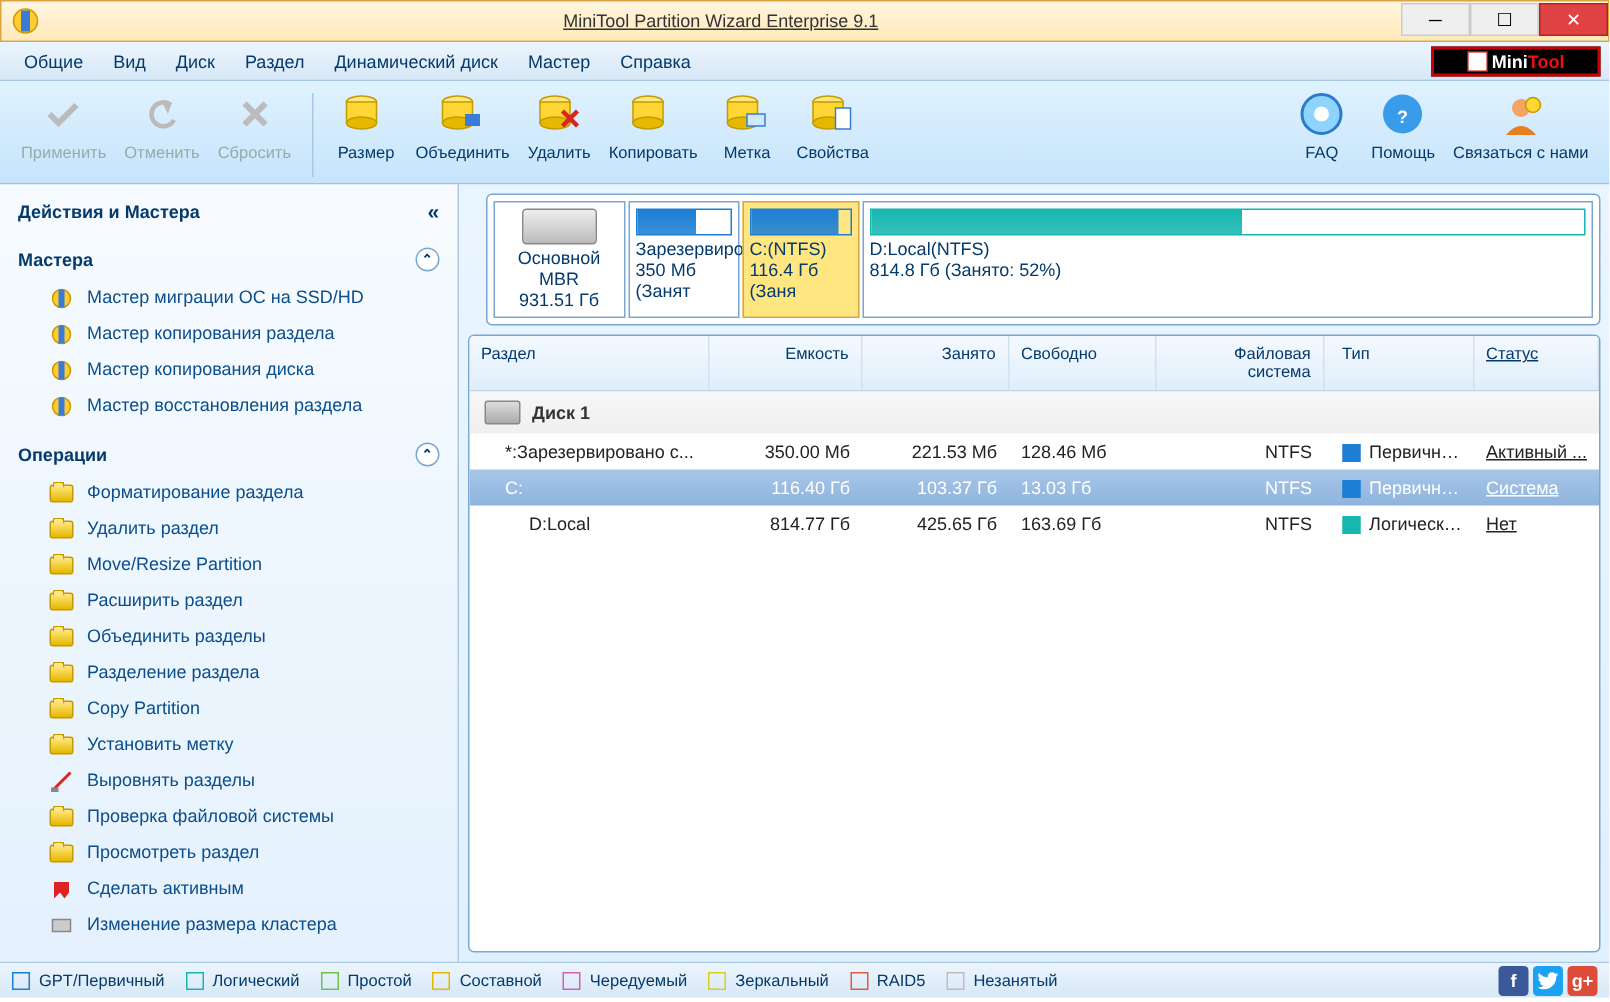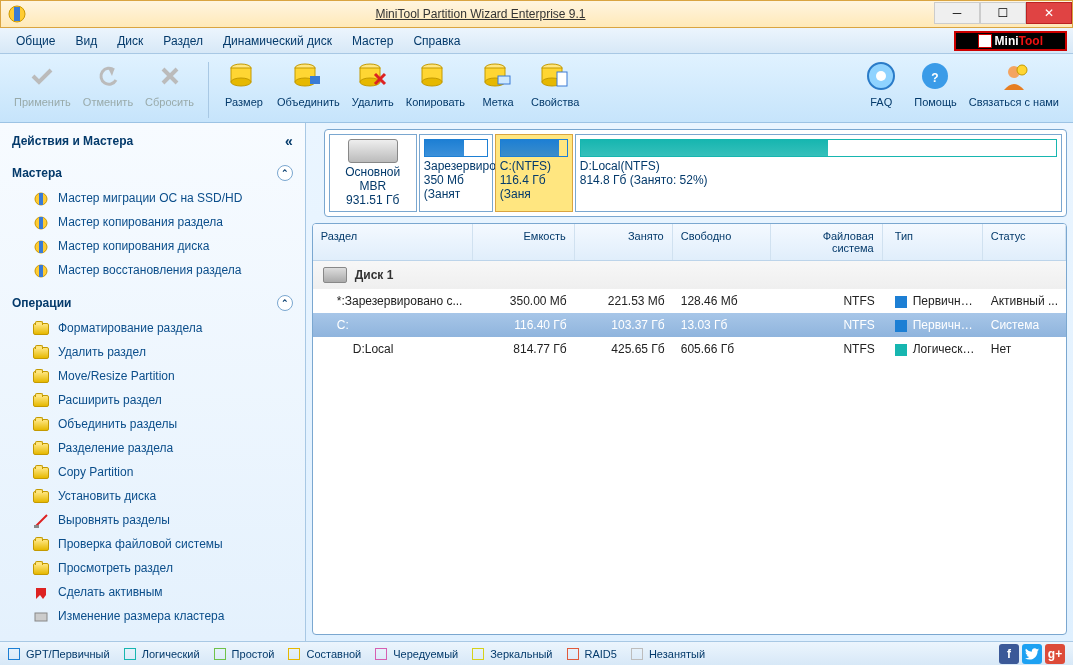--- a/index.html
+++ b/index.html
@@ -73,21 +73,21 @@
 .legend .social { margin-left:auto; display:flex; gap:3px; }
 .legend .sbtn { width:20px; height:20px; border-radius:3px; display:flex; align-items:center; justify-content:center; color:#fff; font-weight:bold; font-size:12px; }
 
 
 .c-part { width: 160px; }
 .c-cap { width: 102px; text-align:right; }
 .c-used { width: 98px; text-align:right; }
 .c-free { width: 98px; text-align:left; }
 .c-fs { width: 112px; text-align:right; }
 .c-type { width: 100px; padding-left:12px !important; }
-.c-status { flex:1; }
+.c-status { flex:1;text-decoration:underline; }
 </style>
 </head>
 <body>
 
 <div class="titlebar">
   <div class="app-icon">
     <svg width="20" height="20">
         <circle cx="10" cy="10" r="8" fill="#ffcc33" stroke="#cc9900"></circle>
         <rect x="7" y="3" width="6" height="14" fill="#3a7bd5"></rect>
       </svg>
@@ -335,21 +335,21 @@
         <div class="item">
           <span class="ico">
             <span class="folder"></span>
           </span>
           <span>Copy Partition</span>
         </div>
         <div class="item">
           <span class="ico">
             <span class="folder"></span>
           </span>
-          <span>Установить диска</span>
+          <span>Установить метку</span>
         </div>
         <div class="item">
           <span class="ico">
             <svg width="16" height="16">
               <path d="M2 14 L14 2" stroke="#d22" stroke-width="2"></path>
               <rect x="1" y="12" width="5" height="3" fill="#888"></rect>
             </svg>
           </span>
           <span>Выровнять разделы</span>
         </div>
@@ -444,21 +444,21 @@
             <div class="td c-used">103.37 Гб</div>
             <div class="td c-free">13.03 Гб</div>
             <div class="td c-fs">NTFS</div>
             <div class="td c-type"><span class="colsq" style="background:#1d7fd4;border-color:#1d7fd4;"></span>Первичный</div>
             <div class="td c-status">Система</div>
           </div>
           <div class="row">
             <div class="td c-part" style="padding-left:40px;">D:Local</div>
             <div class="td c-cap">814.77 Гб</div>
             <div class="td c-used">425.65 Гб</div>
-            <div class="td c-free">605.66 Гб</div>
+            <div class="td c-free">163.69 Гб</div>
             <div class="td c-fs">NTFS</div>
             <div class="td c-type"><span class="colsq" style="background:#17b6b0;border-color:#17b6b0;"></span>Логический</div>
             <div class="td c-status">Нет</div>
           </div>
         </div>
     </div>
   </div>
 </div>
 
 <div class="legend">

